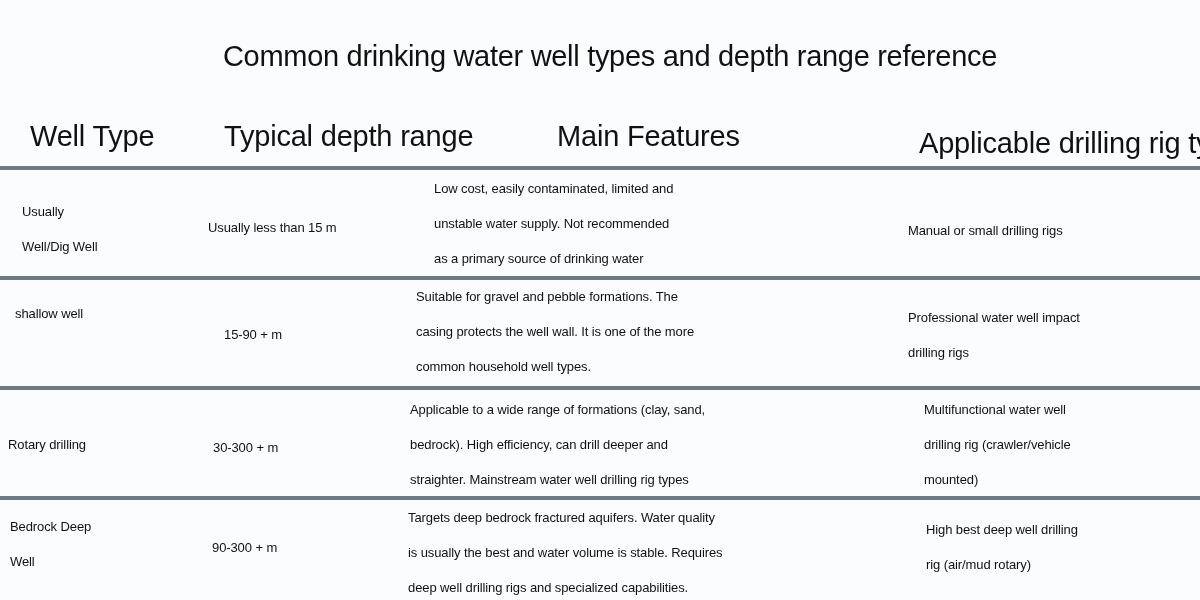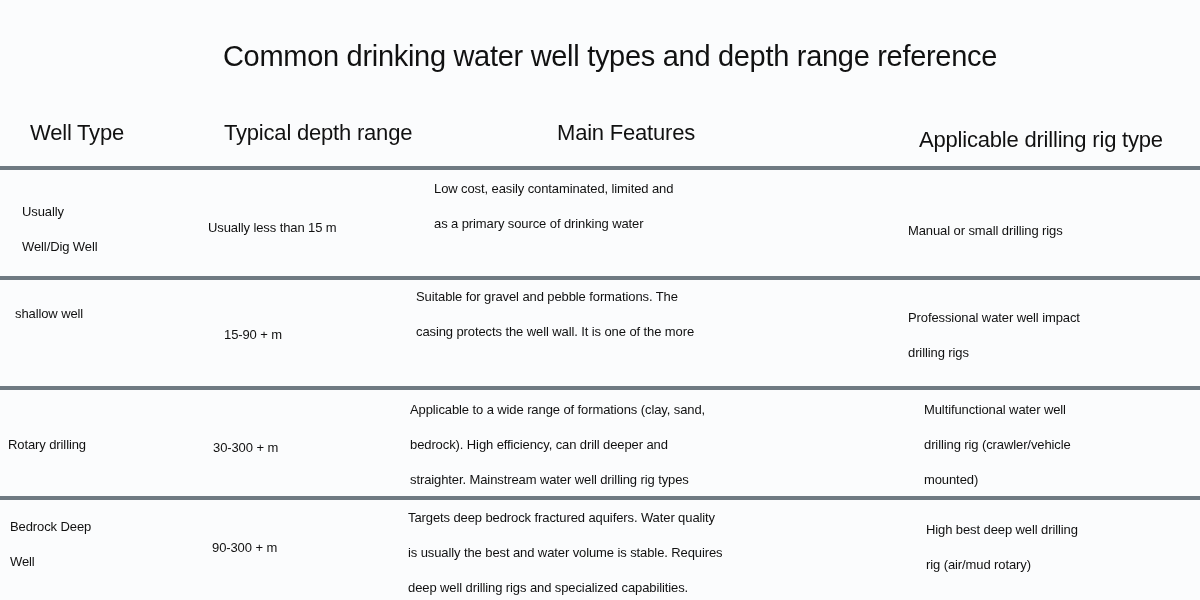--- a/index.html
+++ b/index.html
@@ -7,21 +7,21 @@
     width:1200px; height:600px; overflow:hidden;
     background:#fbfcfd; color:#111;
     font-family:"Liberation Sans", "DejaVu Sans", sans-serif;
     position:relative;
   }
   .title {
     position:absolute; left:0; top:40px; width:1220px; text-align:center;
     font-size:29px; letter-spacing:-0.3px;
   }
   .hdr {
-    position:absolute; top:120px; font-size:22px; letter-spacing:-0.2px;
+    position:absolute; top:120px; font-size:29px; letter-spacing:-0.2px;
     white-space:nowrap;
   }
   .rule {
     position:absolute; left:0; width:1200px; height:4px; background:#6f7a82;
   }
   .cell {
     position:absolute; font-size:13px; line-height:35px; white-space:nowrap;
     letter-spacing:-0.1px;
   }
 </style>
@@ -43,35 +43,37 @@
 <div class="rule" style="top:496px;"></div>
 
 <div>
   <div class="cell" style="left:22px; top:194px;">
     <div>Usually</div>
     <div>Well/Dig Well</div>
   </div>
   <div class="cell" style="left:208px; top:210px;">Usually less than 15 m</div>
   <div class="cell" style="left:434px; top:171px;">
     <div>Low cost, easily contaminated, limited and</div>
+    <div>unstable water supply. Not recommended</div>
     <div>as a primary source of drinking water</div>
   </div>
   <div class="cell" style="left:908px; top:213px;">
     <div>Manual or small drilling rigs</div>
   </div>
 </div>
 
 <div>
   <div class="cell" style="left:15px; top:296px;">
     <div>shallow well</div>
   </div>
   <div class="cell" style="left:224px; top:317px;">15-90 + m</div>
   <div class="cell" style="left:416px; top:279px;">
     <div>Suitable for gravel and pebble formations. The</div>
     <div>casing protects the well wall. It is one of the more</div>
+    <div>common household well types.</div>
   </div>
   <div class="cell" style="left:908px; top:300px;">
     <div>Professional water well impact</div>
     <div>drilling rigs</div>
   </div>
 </div>
 
 <div>
   <div class="cell" style="left:8px; top:427px;">
     <div>Rotary drilling</div>

